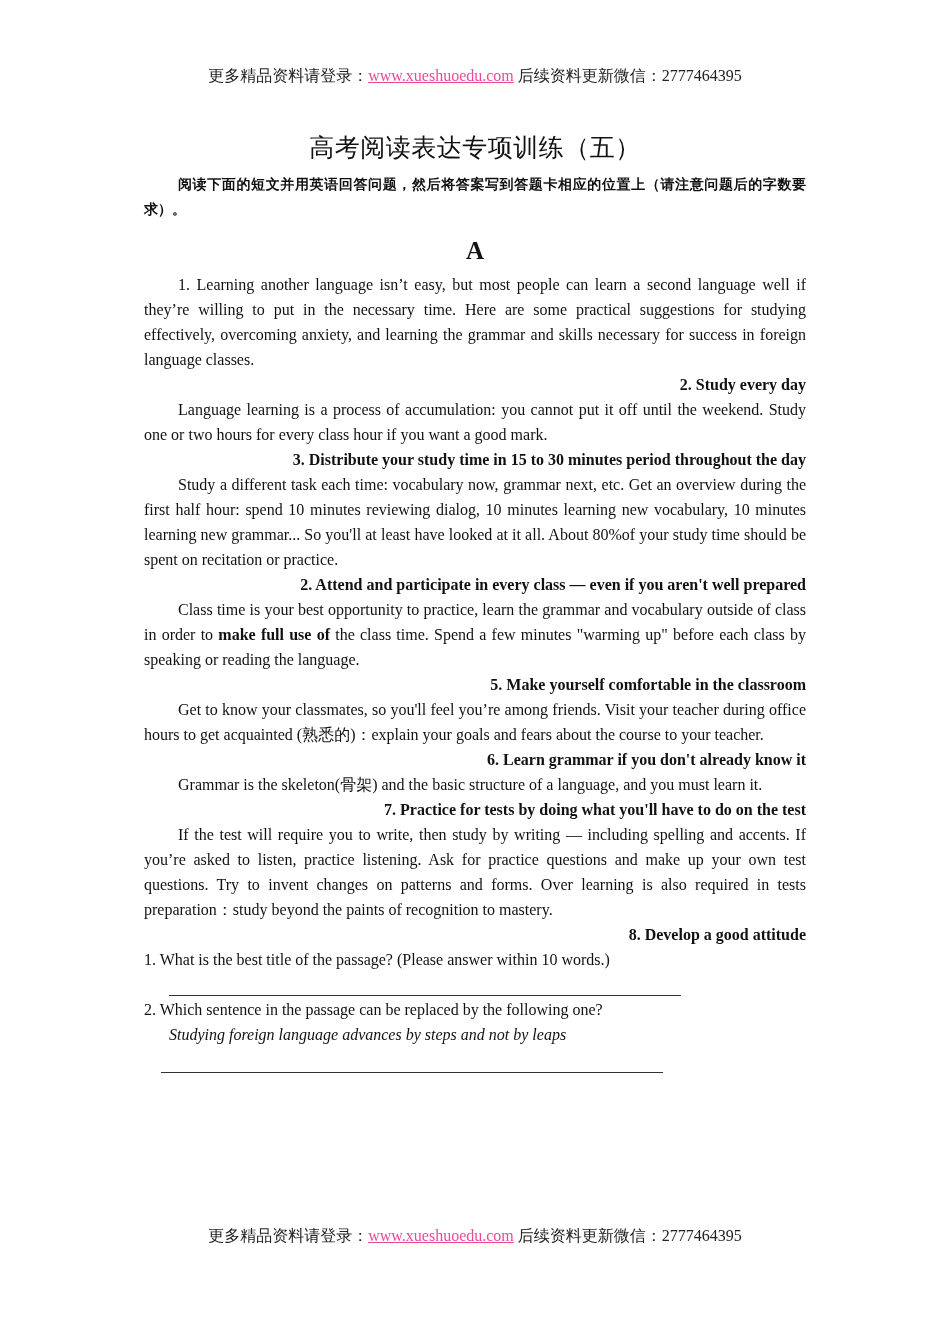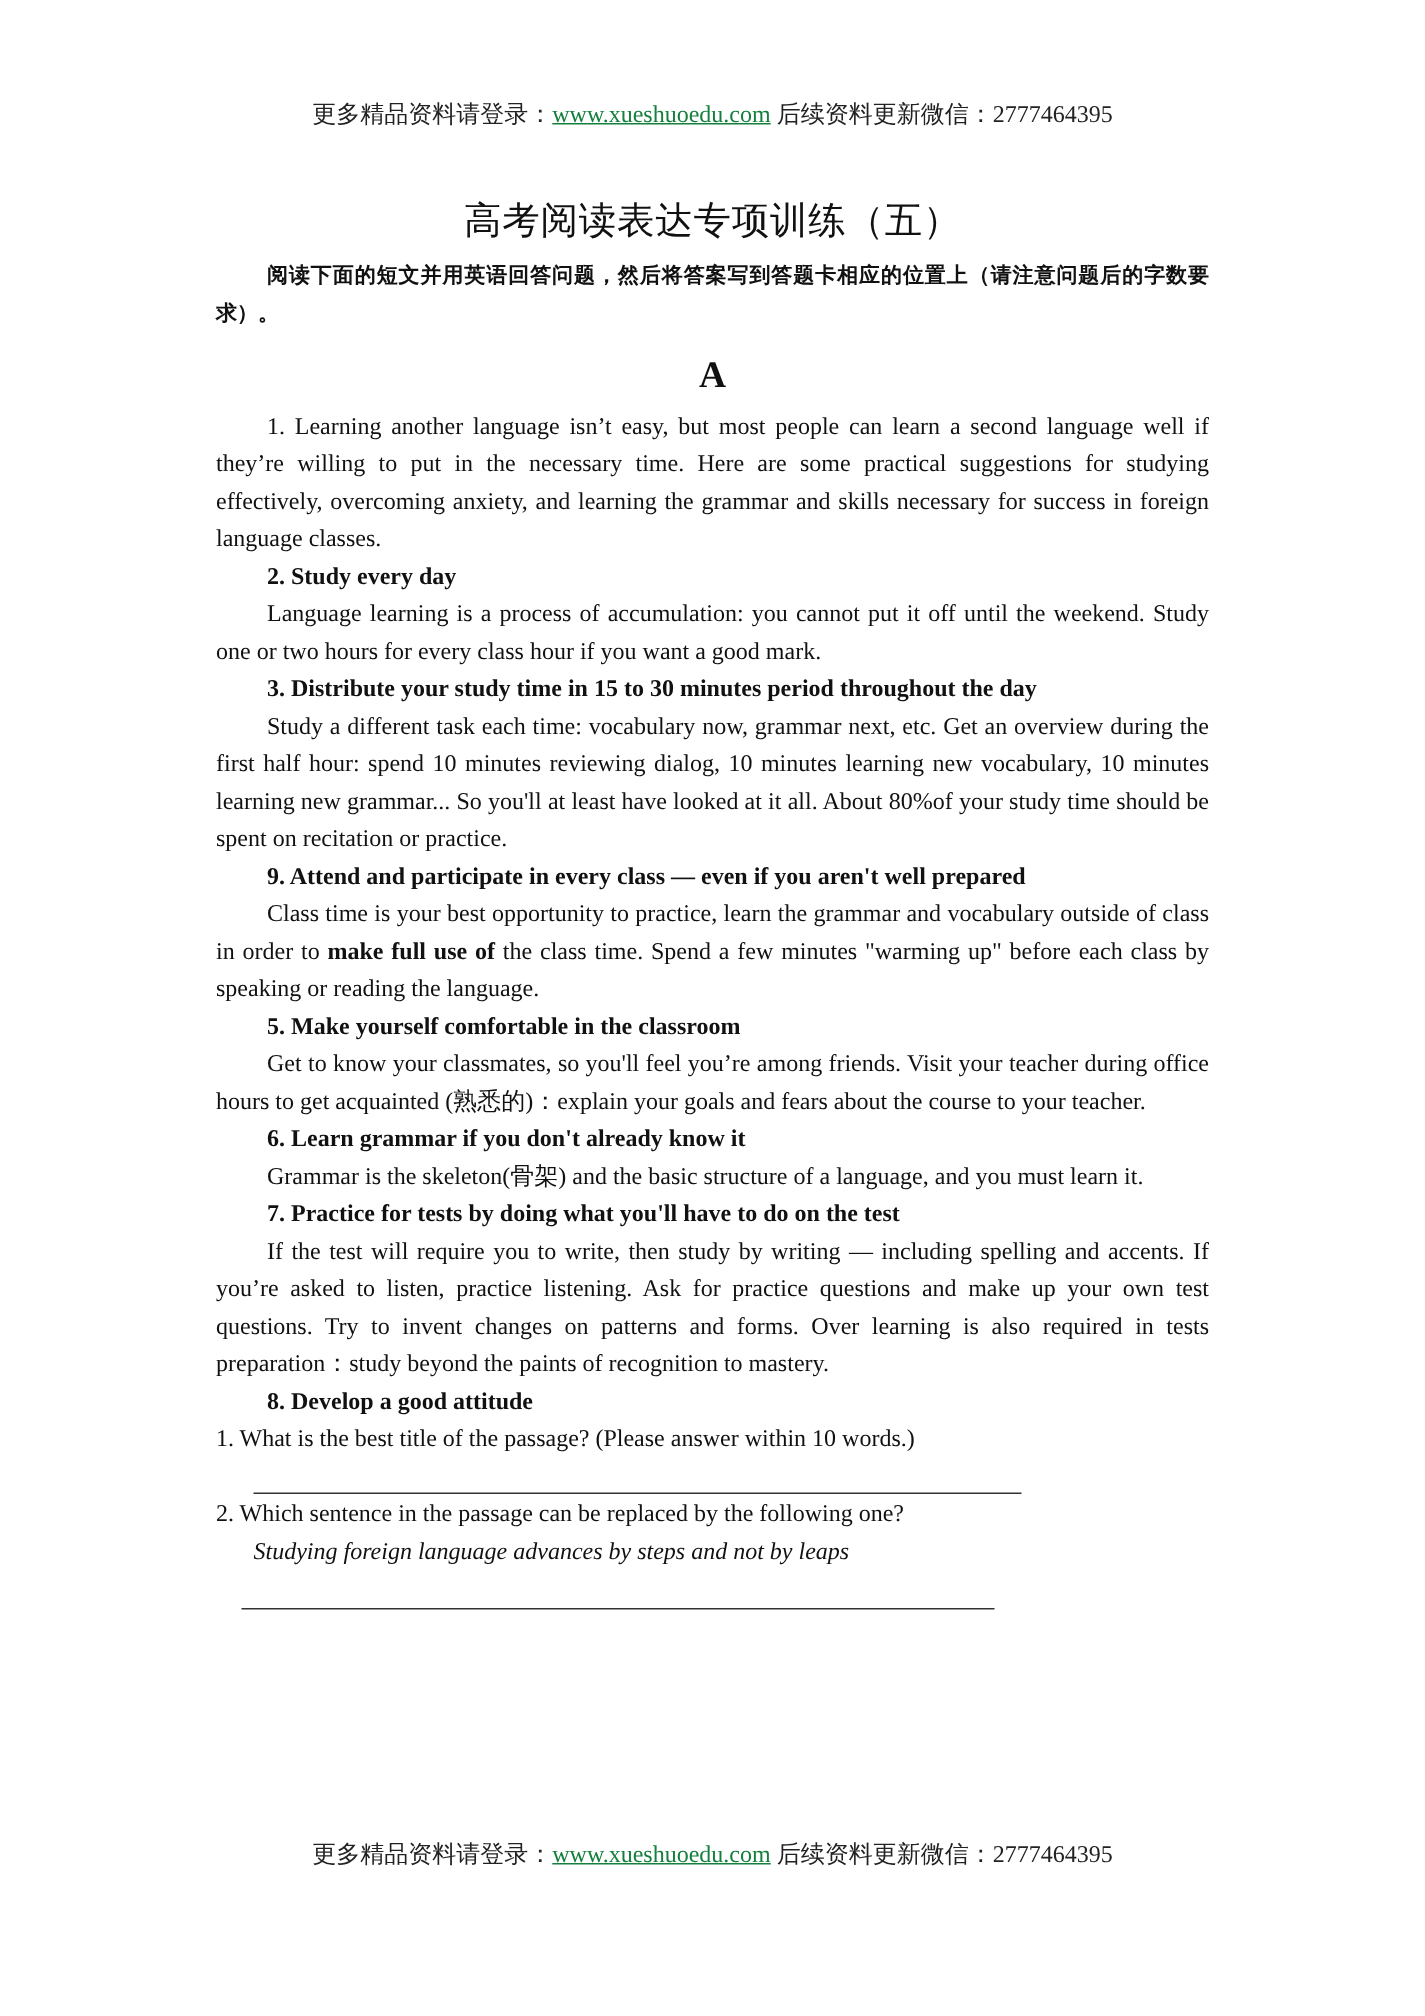--- a/index.html
+++ b/index.html
@@ -2,30 +2,30 @@
 <html><head>
 <meta charset="utf-8">
 <style>
   html, body { margin: 0; padding: 0; background: #ffffff; }
   body { width: 950px; height: 1344px; position: relative; overflow: hidden;
          font-family: "Liberation Serif", "DejaVu Serif", serif; color: #111; }
   .header, .footer { position: absolute; left: 0; width: 950px; text-align: center;
          font-size: 16px; color: #222; }
   .header { top: 66px; }
   .footer { top: 1226px; }
-  .header a, .footer a { color: #15803d; text-decoration: underline; }
+  .header a, .footer a { color: #ec4899; text-decoration: underline; }
   .page { position: absolute; left: 144px; width: 662px; top: 130px; }
   .title { text-align: center; font-size: 25px; font-weight: normal; margin: 0; line-height: 36px;
            font-family: Liberation Serif, serif; letter-spacing: 0.5px; }
   .instr { font-family: "DejaVu Sans", sans-serif; font-weight: bold; font-size: 14px;
            line-height: 25px; margin: 6px 0 0 0; text-indent: 34px; text-align: justify; }
   .section { text-align: center; font-size: 25px; font-weight: bold; margin: 14px 0 6px 0; line-height: 30px; }
   p { margin: 0; }
   .para { font-size: 16px; line-height: 25px; text-align: justify; text-indent: 34px; }
-  .heading { font-size: 16px; line-height: 25px; font-weight: bold; text-indent: 34px; }
+  .heading { font-size: 16px; line-height: 25px; font-weight: bold; text-indent: 34px; text-align: right; }
   .u { text-decoration: underline; }
   .q { font-size: 16px; line-height: 25px; text-align: justify; }
   .answer-line { height: 0; border-bottom: 1px solid #333; margin: 0; }
   .ital { font-style: italic; padding-left: 25px; font-size: 16px; line-height: 25px; }
 </style>
 </head>
 <body>
 
 <div class="header">
   <span>更多精品资料请登录：</span><a>www.xueshuoedu.com</a><span> 后续资料更新微信：2777464395</span>
@@ -34,21 +34,21 @@
 <div class="page">
   <h1 class="title">高考阅读表达专项训练（五）</h1>
   <p class="instr">阅读下面的短文并用英语回答问题，然后将答案写到答题卡相应的位置上（请注意问题后的字数要求）。</p>
   <div class="section">A</div>
 
   <p class="para">1. Learning another language isn’t easy, but most people can learn a second language well if they’re willing to put in the necessary time. Here are some practical suggestions for studying effectively, overcoming anxiety, and learning the grammar and skills necessary for success in foreign language classes.</p>
   <p class="heading">2. Study every day</p>
   <p class="para">Language learning is a process of accumulation: you cannot put it off until the weekend. Study one or two hours for every class hour if you want a good mark.</p>
   <p class="heading">3. Distribute your study time in 15 to 30 minutes period throughout the day</p>
   <p class="para">Study a different task each time: vocabulary now, grammar next, etc. Get an overview during the first half hour: spend 10 minutes reviewing dialog, 10 minutes learning new vocabulary, 10 minutes learning new grammar... So you'll at least have looked at it all. About 80%of your study time should be spent on recitation or practice.</p>
-  <p class="heading">9. Attend and participate in every class — even if you aren't well prepared</p>
+  <p class="heading">2. Attend and participate in every class — even if you aren't well prepared</p>
   <p class="para"><span>Class time is your best opportunity to practice, learn the grammar and vocabulary outside of class in order to </span><b>make full use of</b><span> the class time. Spend a few minutes "warming up" before each class by speaking or reading the language.</span></p>
   <p class="heading">5. Make yourself comfortable in the classroom</p>
   <p class="para">Get to know your classmates, so you'll feel you’re among friends. Visit your teacher during office hours to get acquainted (熟悉的)：explain your goals and fears about the course to your teacher.</p>
   <p class="heading">6. Learn grammar if you don't already know it</p>
   <p class="para">Grammar is the skeleton(骨架) and the basic structure of a language, and you must learn it.</p>
   <p class="heading">7. Practice for tests by doing what you'll have to do on the test</p>
   <p class="para">If the test will require you to write, then study by writing — including spelling and accents. If you’re asked to listen, practice listening. Ask for practice questions and make up your own test questions. Try to invent changes on patterns and forms. Over learning is also required in tests preparation：study beyond the paints of recognition to mastery.</p>
   <p class="heading">8. Develop a good attitude</p>
 
   <div class="q">

